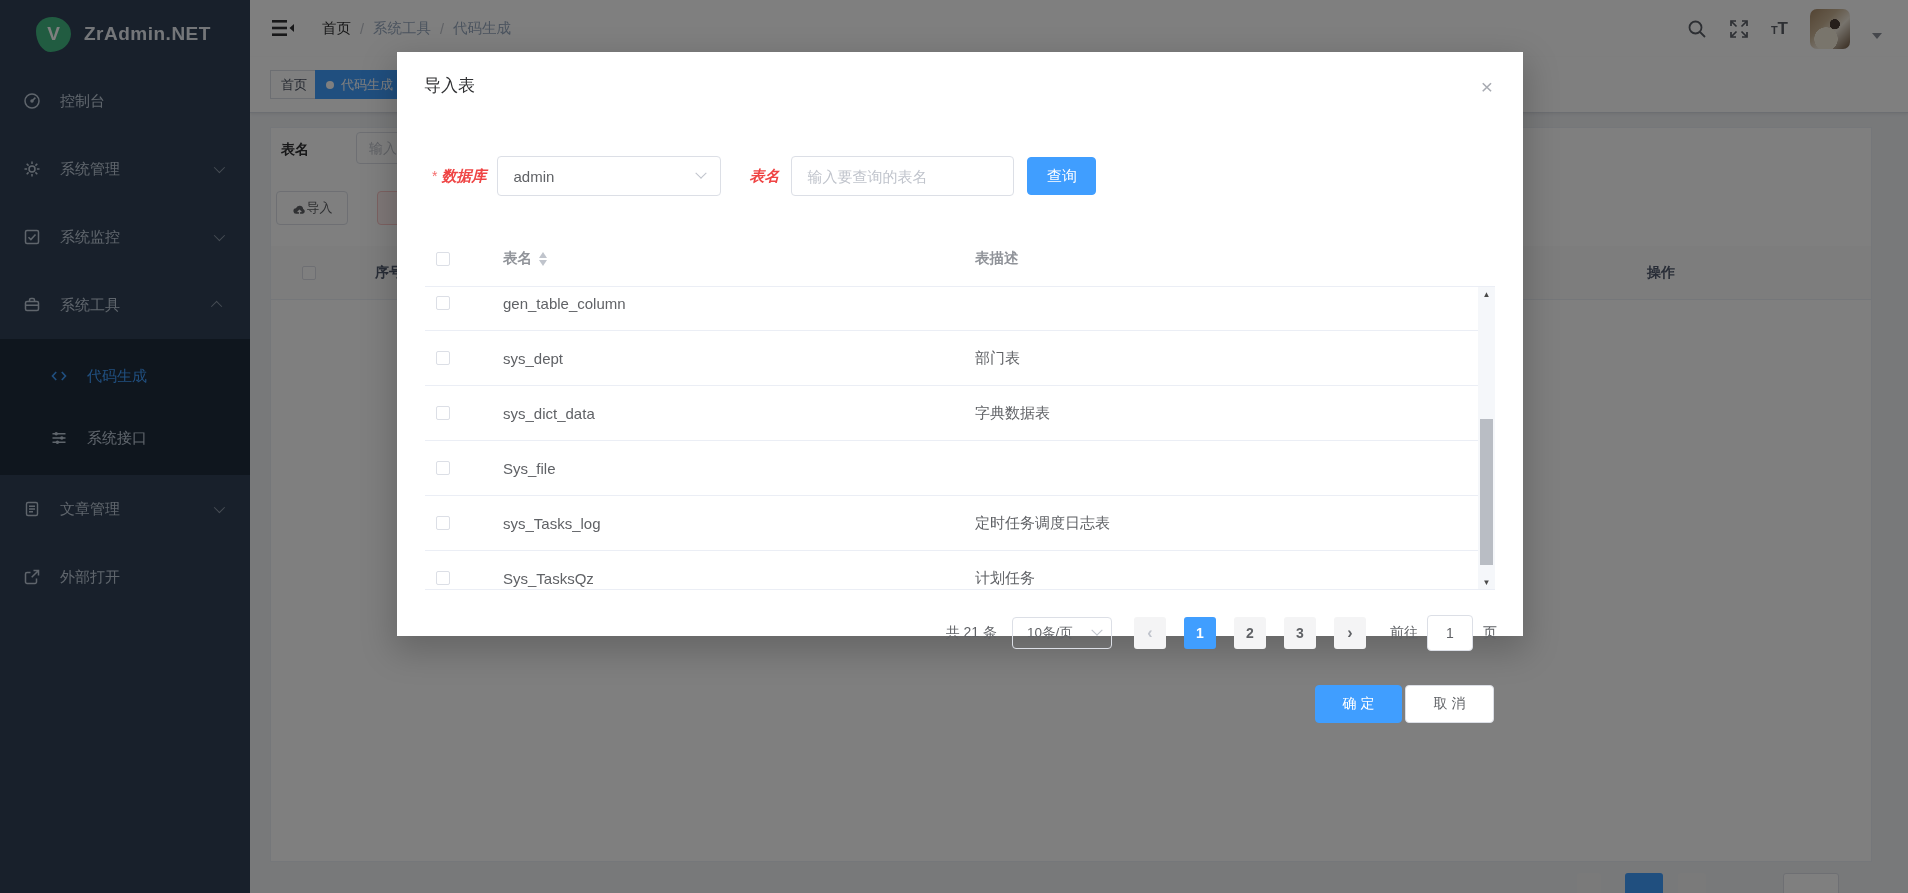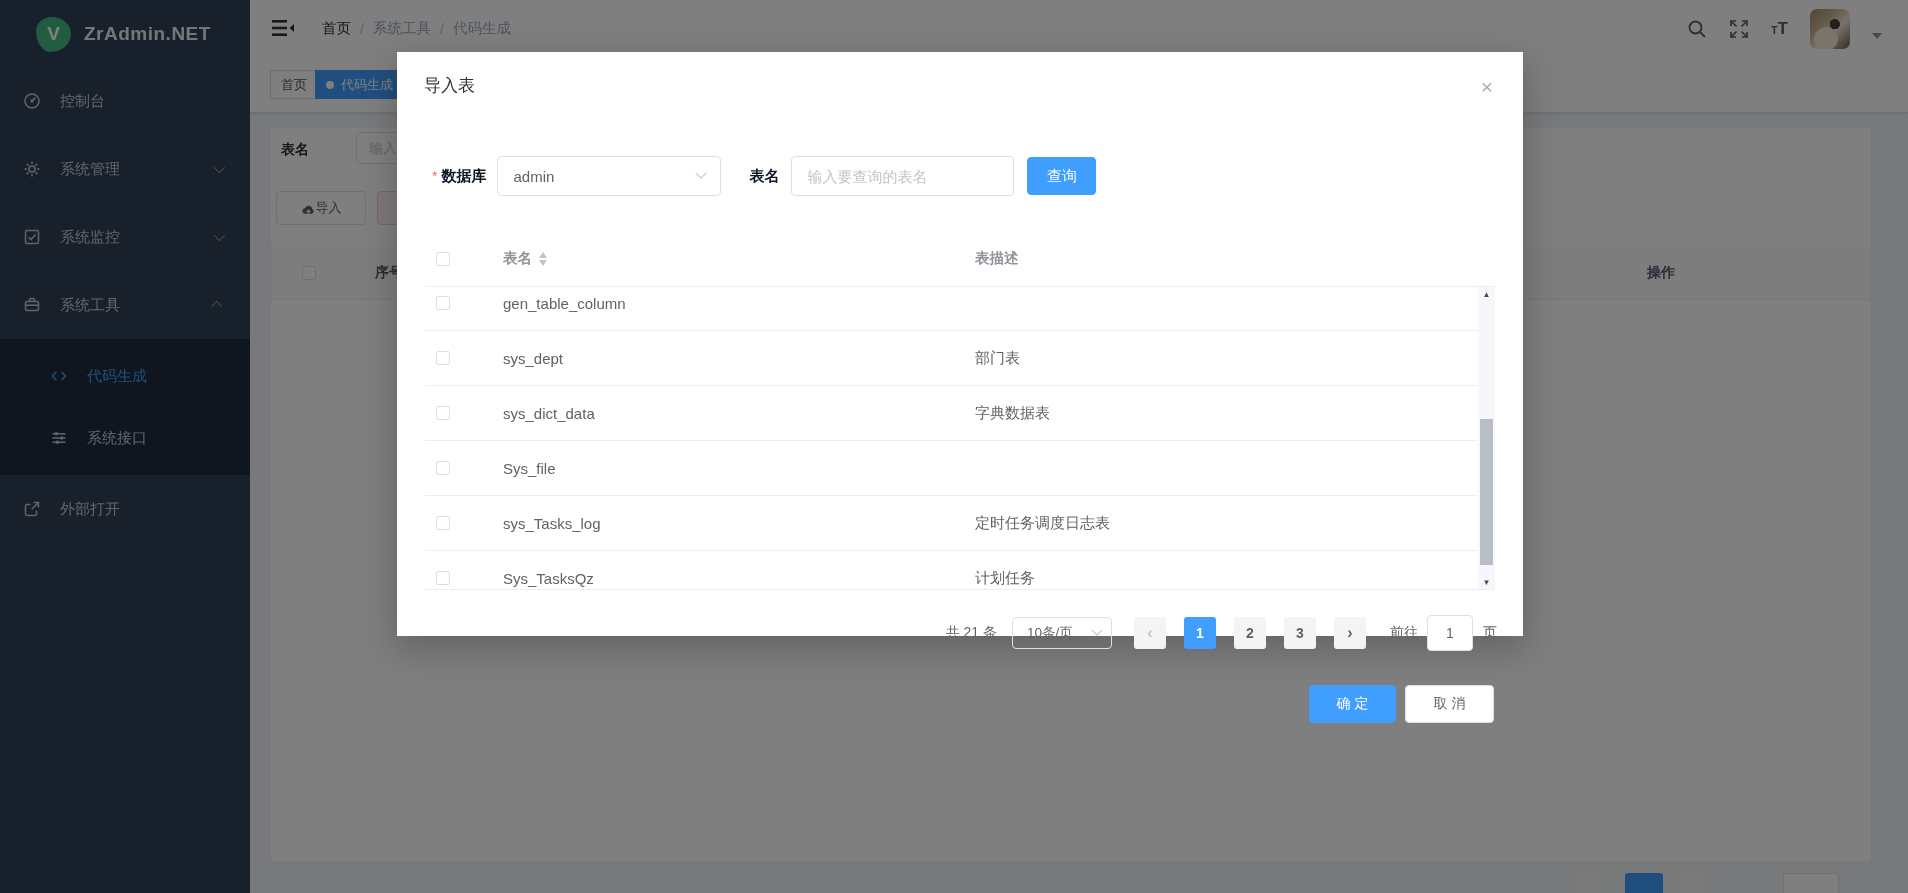--- a/index.html
+++ b/index.html
@@ -46,21 +46,21 @@
          border:1px solid #d8dce5; background:#fff; color:#495060; cursor:pointer; }
   .tab.active { background:#409eff; border-color:#409eff; color:#fff; }
   .tab .dot { width:8px; height:8px; border-radius:50%; background:#fff; margin-right:7px; }
 
   
   .card { position:absolute; left:270px; top:127px; width:1602px; height:735px; background:#fff; border:1px solid #ebeef5; }
   .q-label { position:absolute; left:10px; top:13px; font-size:14px; font-weight:bold; color:#303133; }
   .q-input { position:absolute; left:85px; top:4px; width:250px; height:32px; border:1px solid #dcdfe6; border-radius:4px;
              font-size:14px; color:#606266; padding:0 12px; outline:none; }
   .q-input::placeholder { color:#c0c4cc; }
-  .btn-plain { position:absolute; left:5px; top:63px; width:90px; height:34px; background:#fff; border:1px solid #dcdfe6; border-radius:4px;
+  .btn-plain { position:absolute; left:5px; top:63px; width:72px; height:34px; background:#fff; border:1px solid #dcdfe6; border-radius:4px;
                color:#606266; font-size:13px; display:inline-flex; align-items:center; justify-content:center; cursor:pointer; }
   .btn-danger-sliver { position:absolute; left:106px; top:63px; width:90px; height:34px; background:#fef0f0; border:1px solid #fbc4c4; border-radius:4px; cursor:pointer; }
   .bg-thead { position:absolute; left:0; top:118px; width:1600px; height:54px; background:#fafafa; border-bottom:1px solid #ebeef5; font-size:14px; color:#515a6e; font-weight:bold; }
   .bg-thead .cbx { position:absolute; left:31px; top:20px; }
   .bg-th-no { position:absolute; left:104px; top:18px;text-align:right; }
   .bg-th-op { position:absolute; left:1310px; width:160px; top:18px; text-align:center; }
   .cbx { display:inline-block; width:14px; height:14px; background:#fff; border:1px solid #dcdfe6; border-radius:2px; }
 
   
   .pg-cut { position:absolute; top:873px; height:28px; border-radius:3px; }
@@ -70,21 +70,21 @@
   
   .overlay { position:absolute; inset:0; background:rgba(0,0,0,0.5); z-index:10; }
 
   
   .modal { position:absolute; left:397px; top:52px; width:1126px; height:584px; background:#fff; border-radius:0;
            box-shadow:0 12px 32px 4px rgba(0,0,0,.2); z-index:20; }
   .m-title { position:absolute; left:27px; top:22px; font-size:17px; color:#303133; }
   .m-close { position:absolute; right:30px; top:24px; font-size:21px; color:#a8abb2; cursor:pointer; line-height:1; }
   .m-form { position:absolute; left:0; top:104px; width:100%; height:40px; display:flex; align-items:center; padding-left:35px; }
   .req { color:#f56c6c; font-size:14px; margin-right:4px; }
-  .f-label { font-size:15px; font-weight:bold; color:#0f172a; }
+  .f-label { font-size:15px; font-weight:bold; color:#ef4444;font-style:italic; }
   .sel { width:224px; height:40px; border:1px solid #dcdfe6; border-radius:4px; margin-left:11px; display:flex; align-items:center;
          padding:16px 15px; font-size:15px; color:#606266; cursor:pointer; }
   .sel-arrow { width:8px; height:8px; border-right:1.4px solid #c0c4cc; border-bottom:1.4px solid #c0c4cc; transform:rotate(45deg) translate(-2px,-2px); margin-left:auto; }
   .m-name-label { margin-left:28px; }
   .m-input { width:223px; height:40px; margin-left:12px; border:1px solid #dcdfe6; border-radius:4px; padding:0 15px; font-size:15px; color:#606266; outline:none; }
   .m-input::placeholder { color:#c0c4cc; }
   .btn-primary { background:#409eff; color:#fff; border:1px solid #409eff; border-radius:4px; font-size:14px; cursor:pointer;
                  display:inline-flex; align-items:center; justify-content:center; }
   .m-search { width:69px; height:38px; margin-left:13px; font-size:15px; }
 
@@ -112,21 +112,21 @@
   .pg-size { width:100px; height:32px; border:1px solid #dcdfe6; border-radius:4px; display:flex; align-items:center; padding:0 10px 0 14px; color:#606266; font-size:13.5px; cursor:pointer; margin-right:22px; }
   .pg-btn { width:32px; height:32px; border-radius:3px; background:#f4f4f5; display:inline-flex; align-items:center; justify-content:center;
             font-size:14px; font-weight:bold; color:#606266; margin-right:18px; cursor:pointer; }
   .pg-btn.arrow { font-size:16px; }
   .pg-btn.prev { color:#c0c4cc; }
   .pg-btn.on { background:#409eff; color:#fff; }
   .pg-goto { margin-left:4px; margin-right:9px; }
   .pg-input { width:46px; height:36px; border:1px solid #dcdfe6; border-radius:4px; text-align:center; font-size:14px; color:#606266; outline:none; margin-right:10px; }
   .pg-unit { margin-right:0; }
 
-  .m-footer { position:absolute; right:29px; top:633px; display:flex; gap:9px; }
+  .m-footer { position:absolute; right:29px; top:633px; display:flex; gap:3px; }
   .m-ok { width:87px; height:38px; }
   .m-cancel { width:89px; height:38px; background:#fff; border:1px solid #dcdfe6; border-radius:4px; color:#606266; font-size:14px;
               display:inline-flex; align-items:center; justify-content:center; cursor:pointer; }
 </style>
 </head>
 <body>
 
 <aside class="sidebar">
   <div class="logo-row">
     <div class="logo-mark">V</div>
@@ -186,20 +186,30 @@
           <span class="s-ico">
             <svg viewBox="0 0 18 18" fill="none" stroke="currentColor" stroke-width="1.4">
               <path d="M2.5 4.7h13M2.5 9h13M2.5 13.3h13"></path>
               <circle cx="6.2" cy="4.7" r="1.7" fill="currentColor" stroke="none"></circle>
               <circle cx="11.8" cy="9" r="1.7" fill="currentColor" stroke="none"></circle>
               <circle cx="7.4" cy="13.3" r="1.7" fill="currentColor" stroke="none"></circle>
             </svg>
           </span>
           <span>系统接口</span>
         </div>
+      </div>
+      <div class="s-item">
+        <span class="s-ico">
+          <svg viewBox="0 0 18 18" fill="none" stroke="currentColor" stroke-width="1.4">
+            <rect x="3.5" y="2.5" width="11" height="13" rx="1.5"></rect>
+            <path d="M6 6.2h6M6 9h6M6 11.8h4"></path>
+          </svg>
+        </span>
+        <span>文章管理</span>
+        <span class="chev down"></span>
       </div>
       <div class="s-item">
         <span class="s-ico">
           <svg viewBox="0 0 18 18" fill="none" stroke="currentColor" stroke-width="1.5">
             <path d="M7.5 4.5H4A1.5 1.5 0 0 0 2.5 6v8A1.5 1.5 0 0 0 4 15.5h8A1.5 1.5 0 0 0 13.5 14v-3.5"></path>
             <path d="M10.5 2.5h5v5M15 3 8.7 9.3"></path>
           </svg>
         </span>
         <span>外部打开</span>
       </div>

